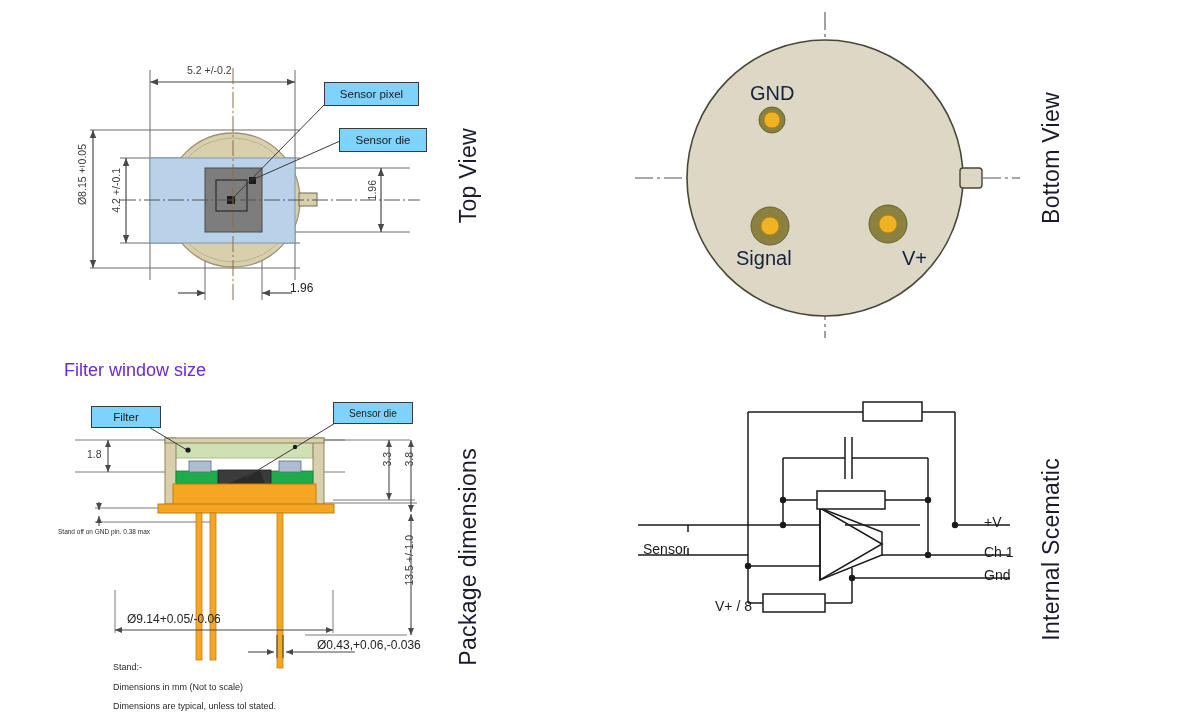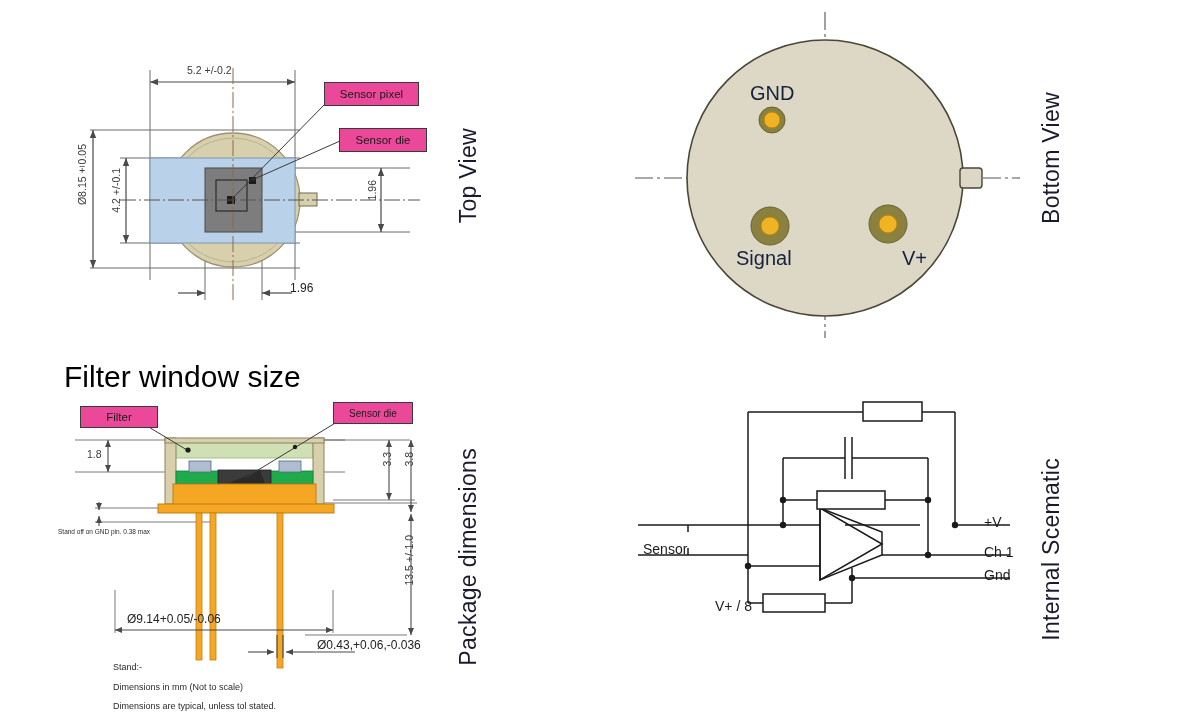--- a/index.html
+++ b/index.html
@@ -1,22 +1,22 @@
 <!DOCTYPE html>
 <html><head>
 <meta charset="utf-8">
 <style>
   html,body{margin:0;padding:0;background:#ffffff;}
   body{width:1200px;height:721px;position:relative;overflow:hidden;
        font-family:"Liberation Sans", sans-serif;color:#231f20;}
   .panel{position:absolute;}
   .vlabel{position:absolute;writing-mode:vertical-rl;transform:rotate(180deg);
           font-size:23px;color:#1a1a2e;letter-spacing:.3px;white-space:nowrap;}
-  .heading{position:absolute;font-size:30px;color:#000000;white-space:nowrap;text-align:right;}
-  .callout{position:absolute;border:1px solid #3a3a3a;background:#ec4899;
+  .heading{position:absolute;font-size:18px;color:#6d28d9;white-space:nowrap;text-align:right;}
+  .callout{position:absolute;border:1px solid #3a3a3a;background:#7dd3fc;
            font-size:11.5px;color:#1a1a1a;display:flex;align-items:center;
            justify-content:center;box-sizing:border-box;white-space:nowrap;}
   .dim{position:absolute;font-size:10.5px;color:#3b3b3b;white-space:nowrap;}
   .dim.big{font-size:12px;color:#222;}
   .dimv{position:absolute;font-size:10.5px;color:#3b3b3b;white-space:nowrap;
         writing-mode:vertical-rl;transform:rotate(180deg);}
   .note{position:absolute;font-size:9px;color:#2a2a2a;white-space:nowrap;}
   .tiny{position:absolute;font-size:6.5px;color:#2a2a2a;white-space:nowrap;}
   .slabel{position:absolute;font-size:14px;color:#1a1a1a;white-space:nowrap;}
   .pinlabel{position:absolute;font-size:17px;color:#16213e;white-space:nowrap;}
@@ -252,21 +252,21 @@
     </g>
 
     <g stroke="#3a3a3a" stroke-width="1" fill="none">
       <line x1="132" y1="60" x2="92" y2="36"></line>
       <line x1="190" y1="88" x2="282" y2="32"></line>
     </g>
     <circle cx="133" cy="60" r="2.6" fill="#1c1c1c"></circle>
     <circle cx="240" cy="57" r="2.2" fill="#1c1c1c"></circle>
   </svg>
 
-  <div class="callout" style="left:25px;top:16px;width:78px;height:22px;">
+  <div class="callout" style="left:36px;top:16px;width:70px;height:22px;">
     <span>Filter</span>
   </div>
   <div class="callout" style="left:278px;top:12px;width:80px;height:22px;font-size:10px;">
     <span>Sensor die</span>
   </div>
 
   <div class="dim" style="left:32px;top:58px;">
     <span>1.8</span>
   </div>
   <div class="dimv" style="left:326px;top:62px;">

